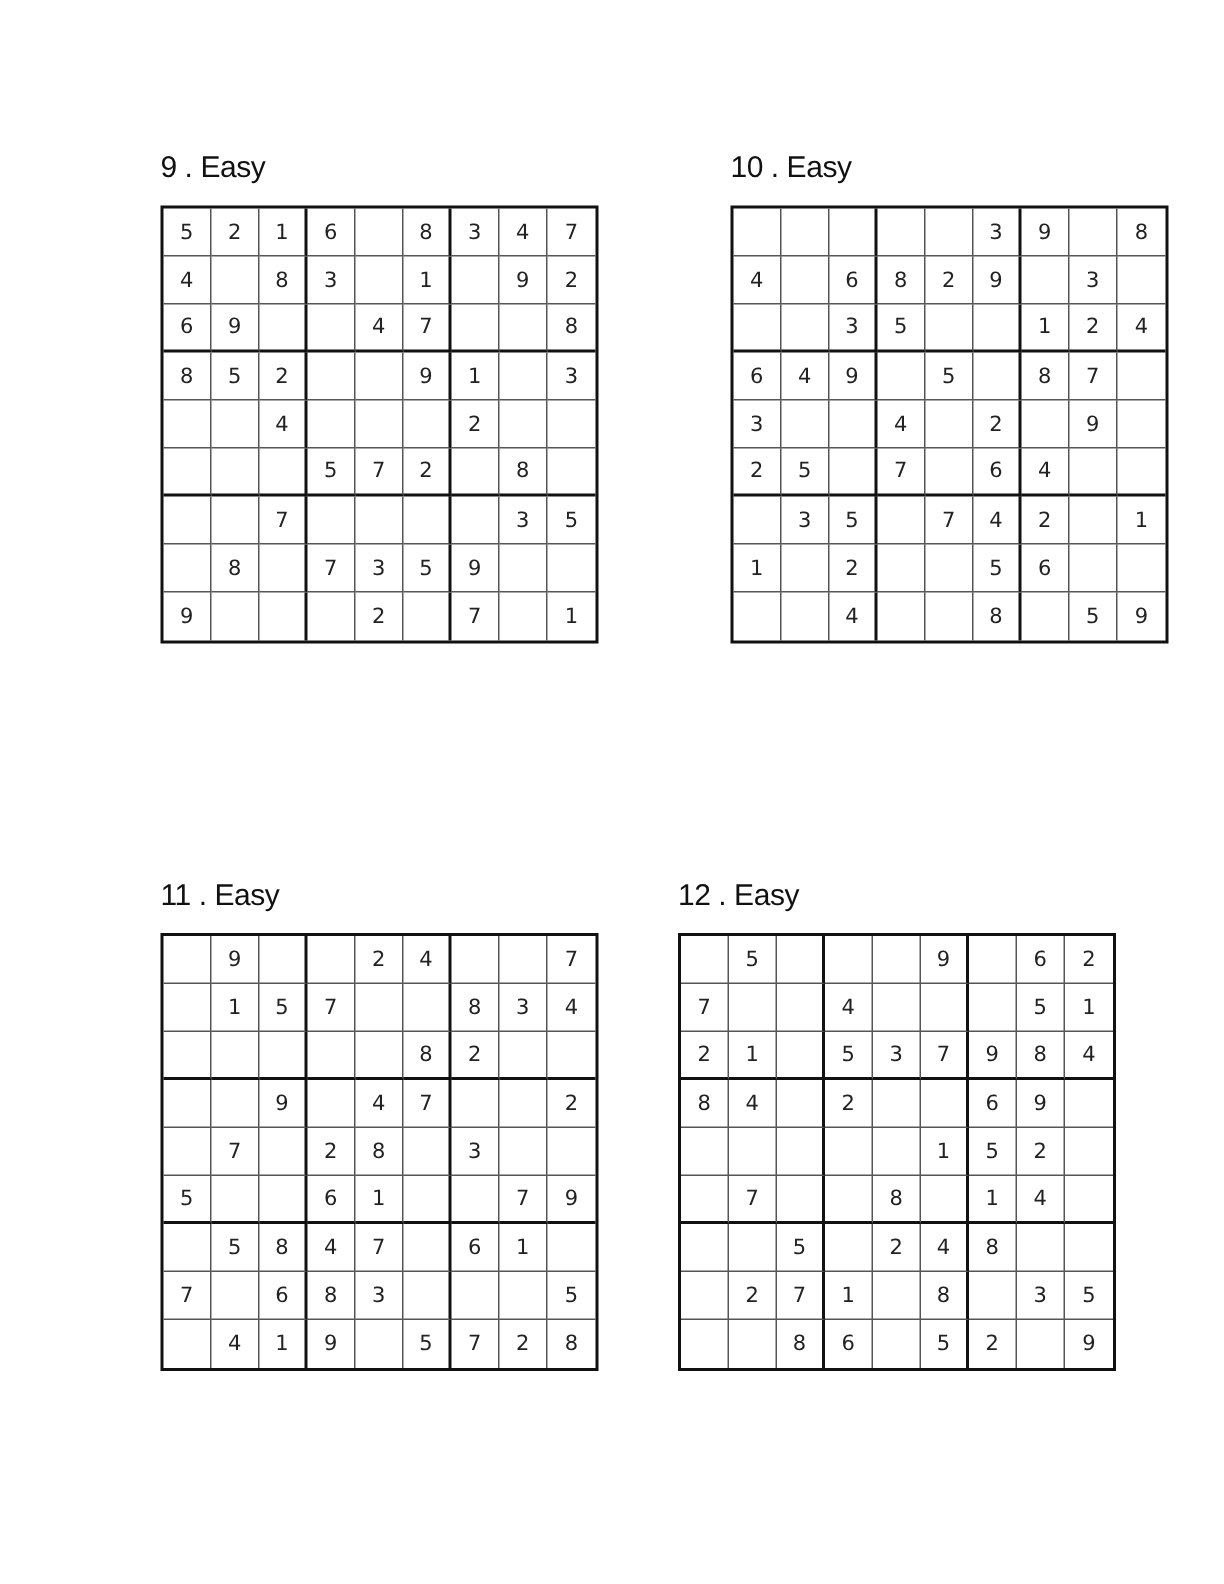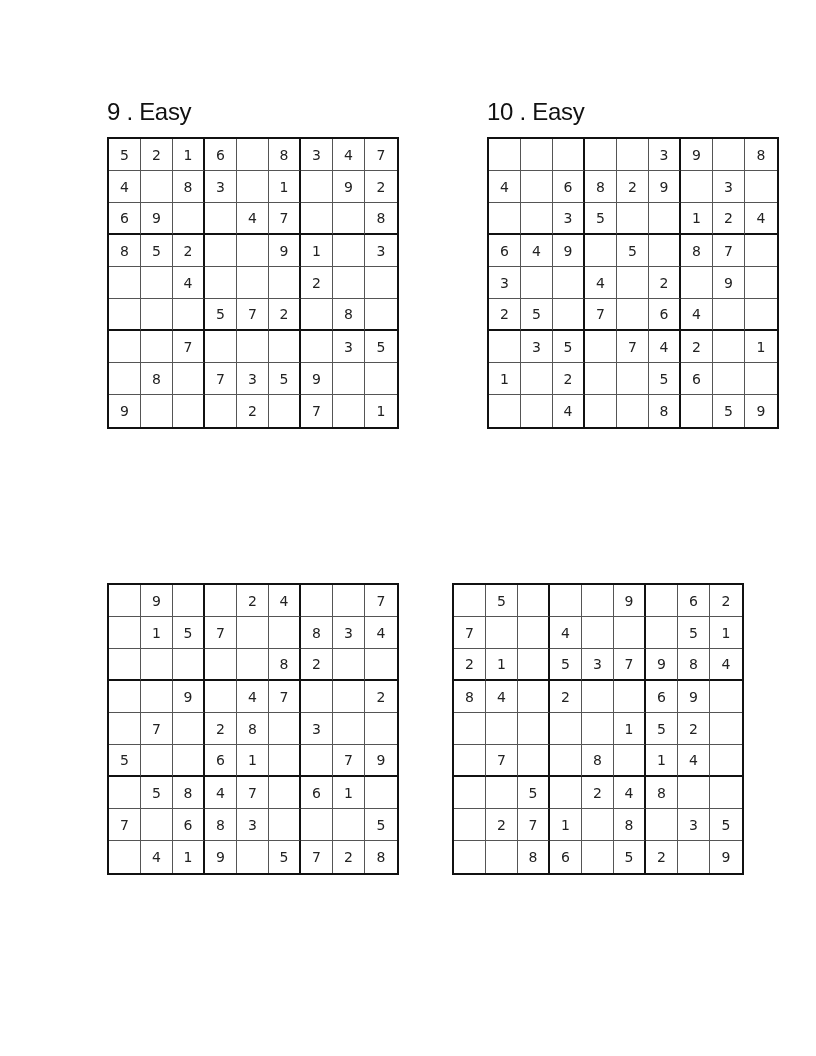--- a/index.html
+++ b/index.html
@@ -3,21 +3,21 @@
 <meta charset="utf-8">
 <style>
   html, body { margin: 0; padding: 0; }
   body {
     width: 816px; height: 1056px; background: #ffffff; position: relative;
     font-family: "DejaVu Sans", sans-serif; color: #111111; overflow: hidden;
   }
   .puzzle { position: absolute; width: 294px; }
   .puzzle-title {
     font-family: "Liberation Sans", sans-serif;
-    font-size: 24px; font-weight: 500; letter-spacing: -0.3px;
+    font-size: 20px; font-weight: 500; letter-spacing: -0.3px;
     height: 28px; line-height: 28px; margin: 0 0 11px 0; color: #111;
   }
   .grid {
     position: relative;
     width: 292px; height: 292px;
     border: 2px solid #111;
     box-sizing: border-box;
     display: grid;
     grid-template-columns: repeat(9, 1fr);
     grid-template-rows: repeat(9, 1fr);
@@ -210,20 +210,21 @@
       <div class="cell r9 c4"></div>
       <div class="cell r9 c5"></div>
       <div class="cell r9 c6">8</div>
       <div class="cell r9 c7"></div>
       <div class="cell r9 c8">5</div>
       <div class="cell r9 c9">9</div>
     </div>
 </div>
 
 <div class="puzzle" id="p11">
+  <div class="puzzle-title">11 . Easy</div>
   <div class="grid">
       <div class="cell r1 c1"></div>
       <div class="cell r1 c2">9</div>
       <div class="cell r1 c3"></div>
       <div class="cell r1 c4"></div>
       <div class="cell r1 c5">2</div>
       <div class="cell r1 c6">4</div>
       <div class="cell r1 c7"></div>
       <div class="cell r1 c8"></div>
       <div class="cell r1 c9">7</div>
@@ -296,20 +297,21 @@
       <div class="cell r9 c4">9</div>
       <div class="cell r9 c5"></div>
       <div class="cell r9 c6">5</div>
       <div class="cell r9 c7">7</div>
       <div class="cell r9 c8">2</div>
       <div class="cell r9 c9">8</div>
     </div>
 </div>
 
 <div class="puzzle" id="p12">
+  <div class="puzzle-title">12 . Easy</div>
   <div class="grid">
       <div class="cell r1 c1"></div>
       <div class="cell r1 c2">5</div>
       <div class="cell r1 c3"></div>
       <div class="cell r1 c4"></div>
       <div class="cell r1 c5"></div>
       <div class="cell r1 c6">9</div>
       <div class="cell r1 c7"></div>
       <div class="cell r1 c8">6</div>
       <div class="cell r1 c9">2</div>

